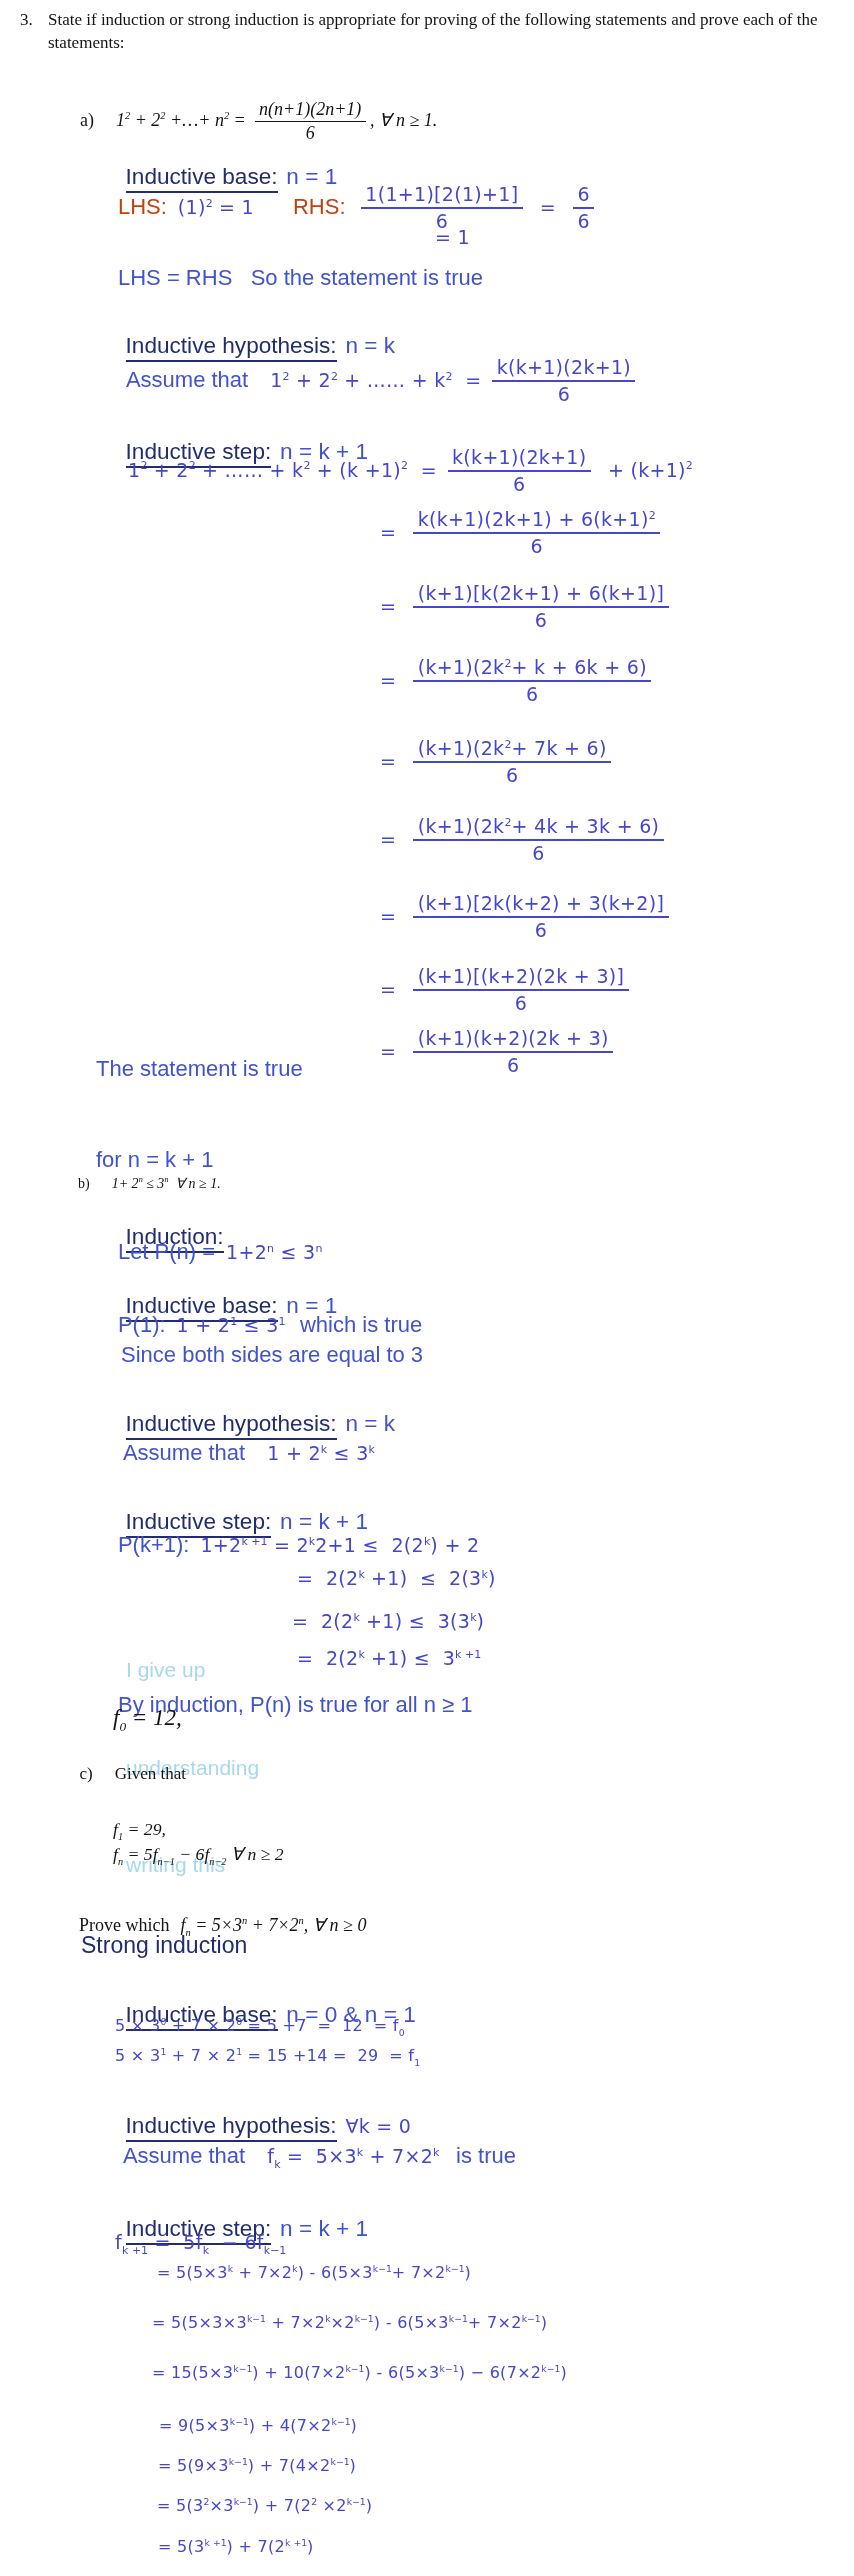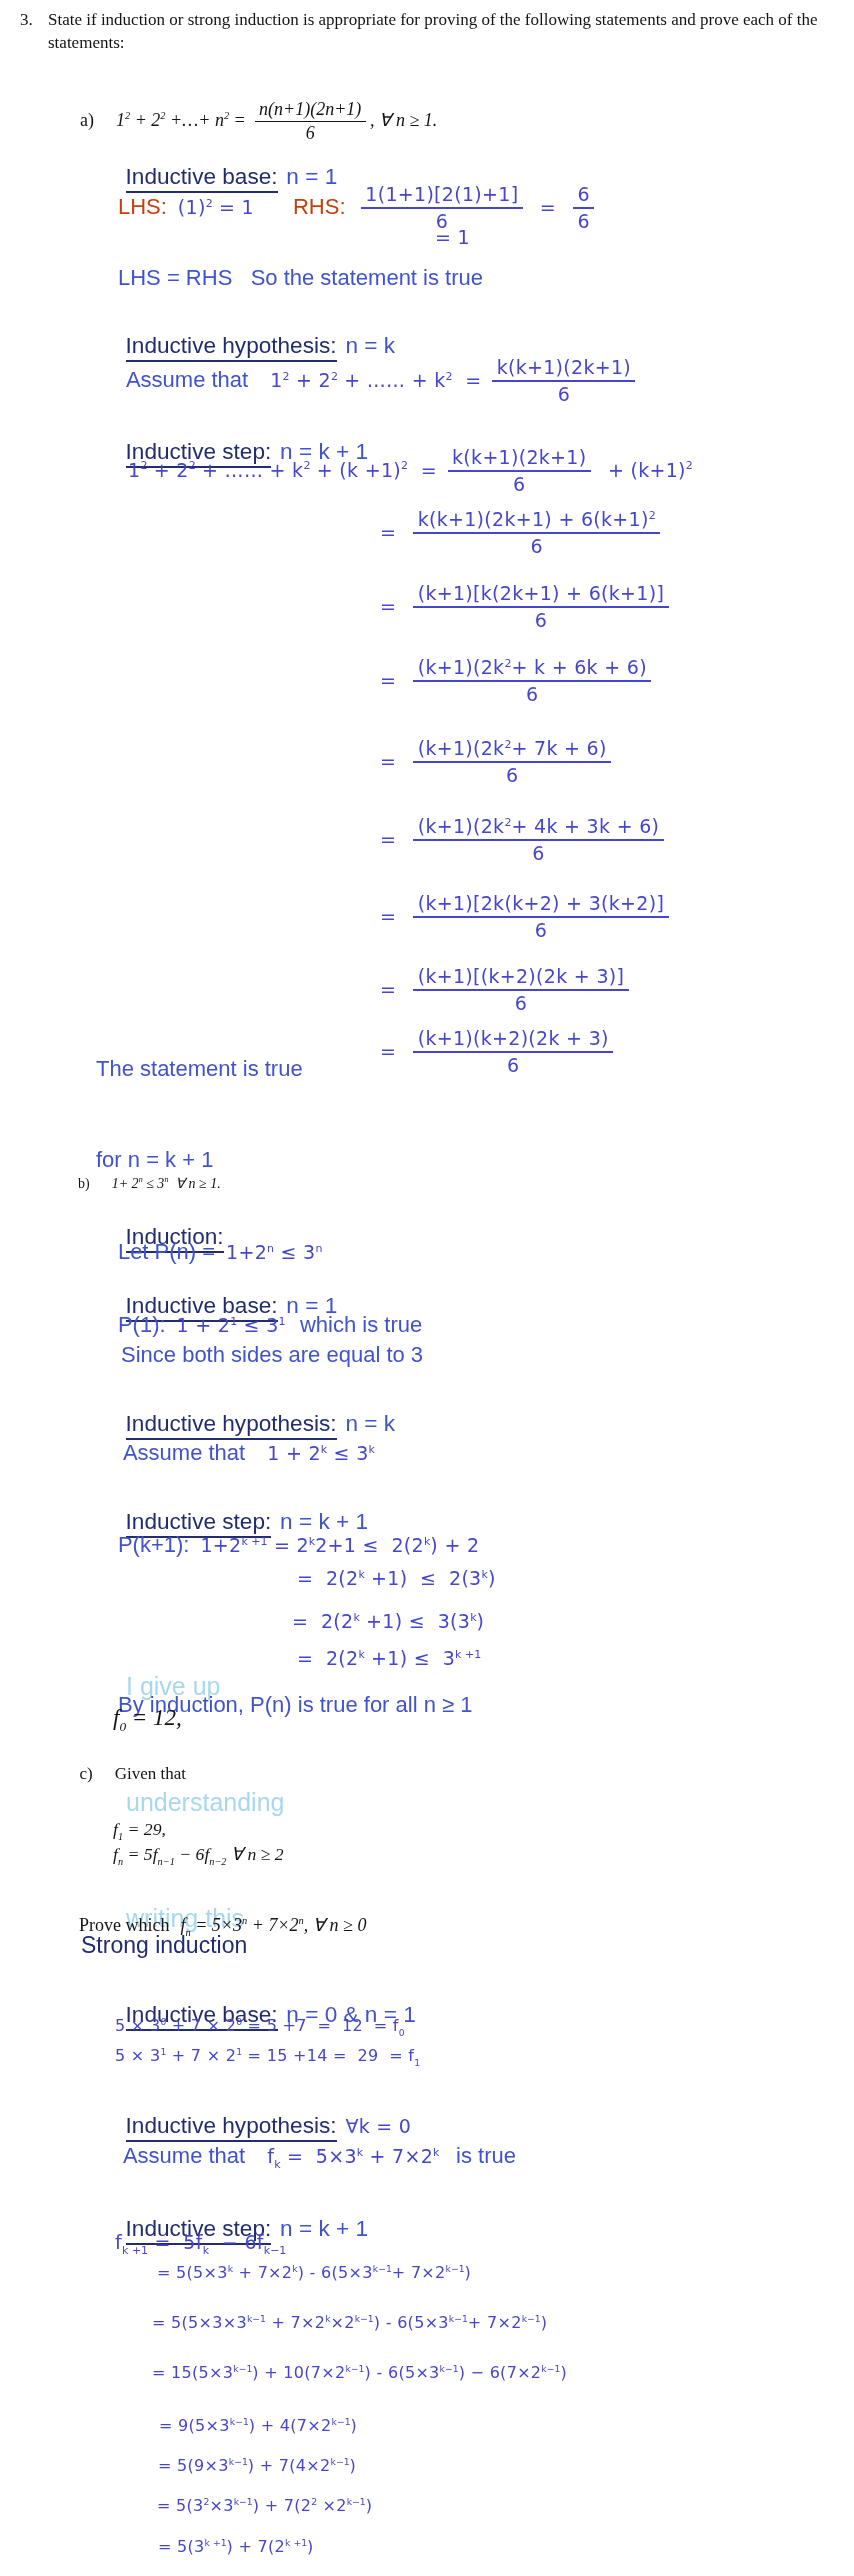--- a/index.html
+++ b/index.html
@@ -10,21 +10,21 @@
   .ital{font-style:italic;font-family:Liberation Serif, serif;}
   .title{font-size:17px;line-height:1.38;display:flex;white-space:normal;width:817px;color:#141414;}
   .title .num{width:28px;flex:0 0 auto;}
   .heading{font-size:22.6px;color:#222d6f;}
   .hlabel{border-bottom:2.2px solid #222d6f;padding-bottom:1.1px;display:inline-block;}
   .hval{color:#4152cf;margin-left:8.8px;}
   .typed{color:#4152cf;font-size:22px;}
   .navylbl{color:#c2410c;font-size:22px;}
   .hand{font-family:"DejaVu Sans",sans-serif;color:#4646cd;font-size:19px;letter-spacing:0.3px;}
   .hand-sm{font-size:16px;text-align:center;}
-  .note{color:#a7d8ee;font-size:25px;line-height:1.55;}
+  .note{color:#a7d8ee;font-size:21px;line-height:1.55;}
   .stmt{font-size:18px;}
   .frac{display:inline-grid;justify-items:center;vertical-align:middle;margin:0 4.4px;line-height:1.15;white-space:pre;}
   .frac .num{padding:0 4.4px 1.1px;}
   .frac .den{border-top:2.2px solid currentColor;justify-self:stretch;padding-top:1.7px;text-align:center;}
   .serifmath .frac .den{border-top-width:1.1px;}
   sup{font-size:58%;letter-spacing:0;}
   sub{font-size:58%;letter-spacing:0;}
   .mr40{margin-right:22px;} .mr20{margin-right:11px;} .ml70{margin-left:39px;}
   .lh138{line-height:1.38;}
 </style>

